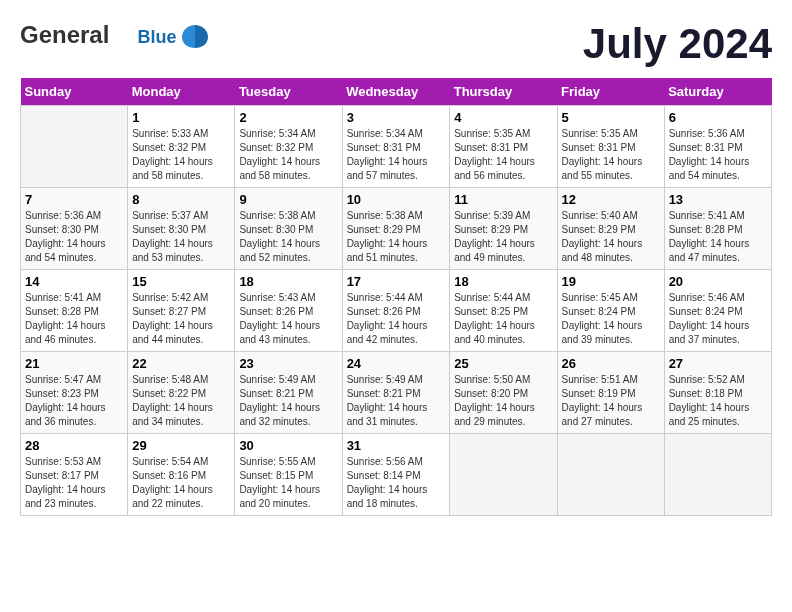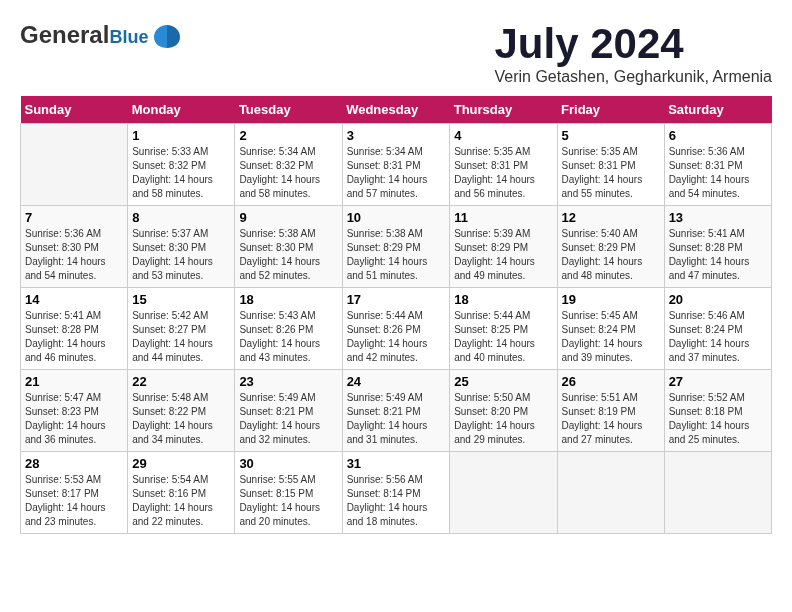--- a/index.html
+++ b/index.html
@@ -22,20 +22,21 @@
     }
     .logo-text-general {
       font-size: 24px;
       font-weight: bold;
       color: #333;
     }
     .logo-text-blue {
       font-size: 18px;
       font-weight: bold;
       color: #1a6aab;
+      margin-left: 28px;
     }
     .logo-icon {
       width: 30px;
       height: 30px;
       margin-left: 4px;
     }
     .title-section {
       text-align: left;
     }
     .month-title {
@@ -46,21 +47,21 @@
     .location-title {
       font-size: 16px;
       color: #333;
     }
     table {
       width: 100%;
       border-collapse: collapse;
       font-size: 11px;
     }
     th {
-      background-color: #be185d;
+      background-color: #a21caf;
       color: #fff;
       padding: 6px 4px;
       text-align: left;
       font-size: 13px;
       font-weight: bold;
     }
     td {
       border: 1px solid #ccc;
       vertical-align: top;
       padding: 4px;
@@ -97,21 +98,20 @@
     <div>
       <span class="logo-text-general">General</span><span class="logo-text-blue">Blue</span>
     </div>
     <svg class="logo-icon" viewBox="0 0 30 30" xmlns="http://www.w3.org/2000/svg">
       <path d="M15 5 C22 5, 28 10, 28 17 C28 24, 22 28, 15 28 L15 5Z" fill="#1a6aab"></path>
       <path d="M15 5 C8 5, 2 10, 2 17 C2 24, 8 28, 15 28 L15 5Z" fill="#2a8ad4"></path>
     </svg>
   </div>
   <div class="title-section">
     <div class="month-title">July 2024</div>
-    <div class="location-title">Verin Getashen, Gegharkunik, Armenia</div>
   </div>
 </div>
 
 <table>
   <thead>
     <tr>
     <th>Sunday</th>
         <th>Monday</th>
         <th>Tuesday</th>
         <th>Wednesday</th>

